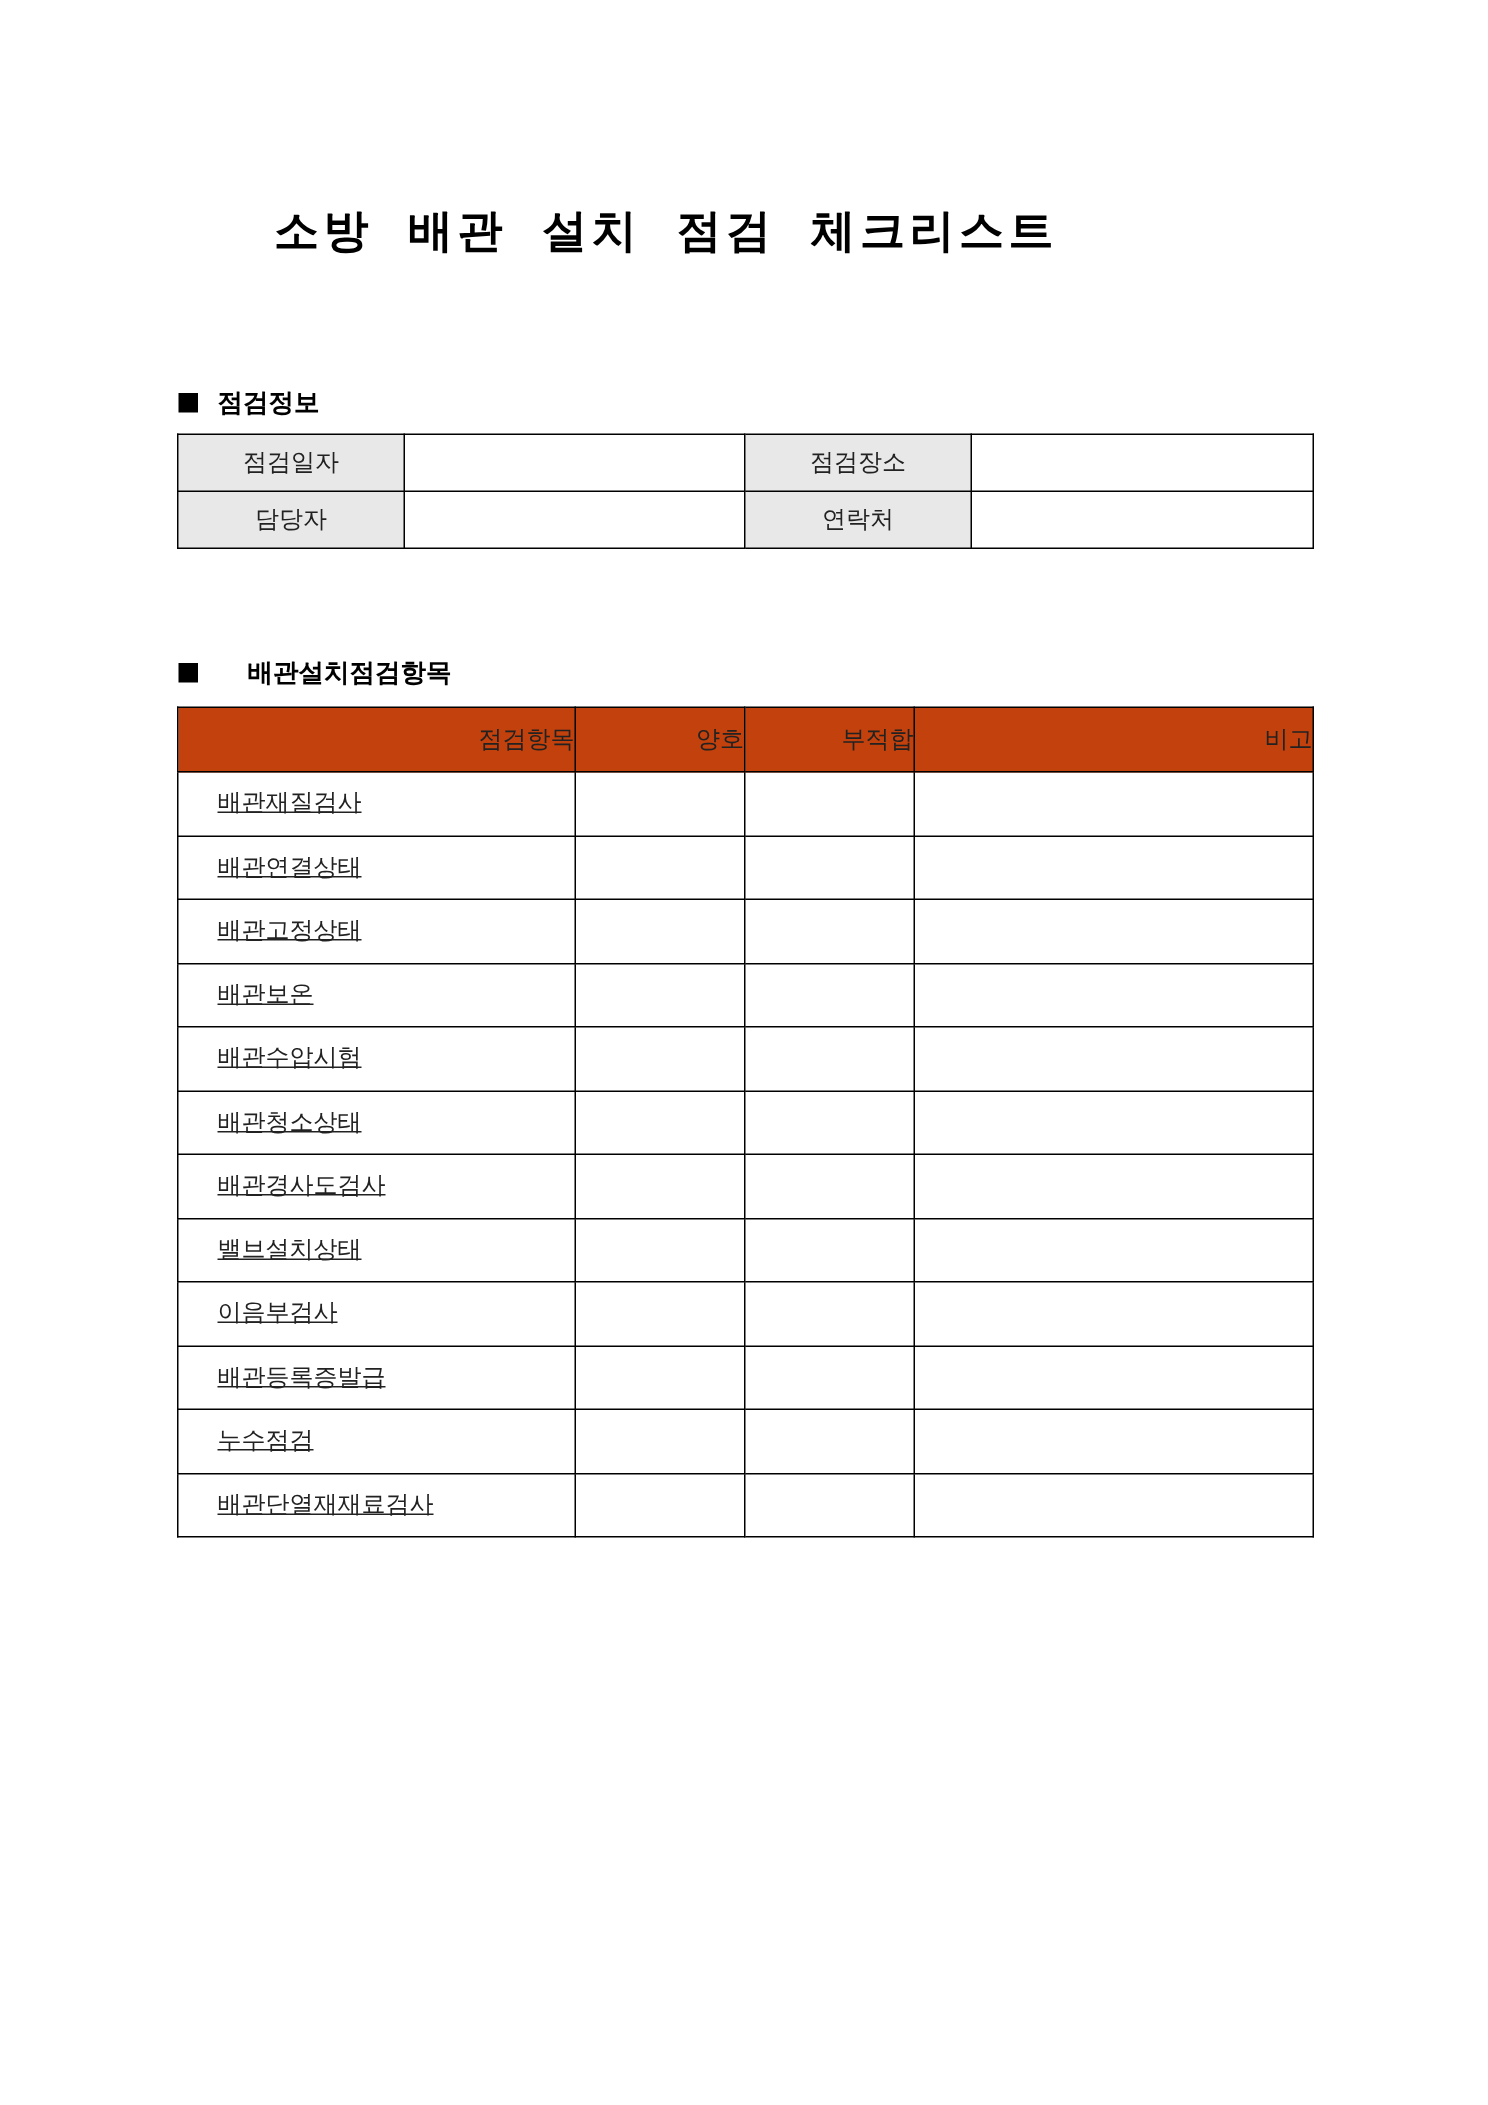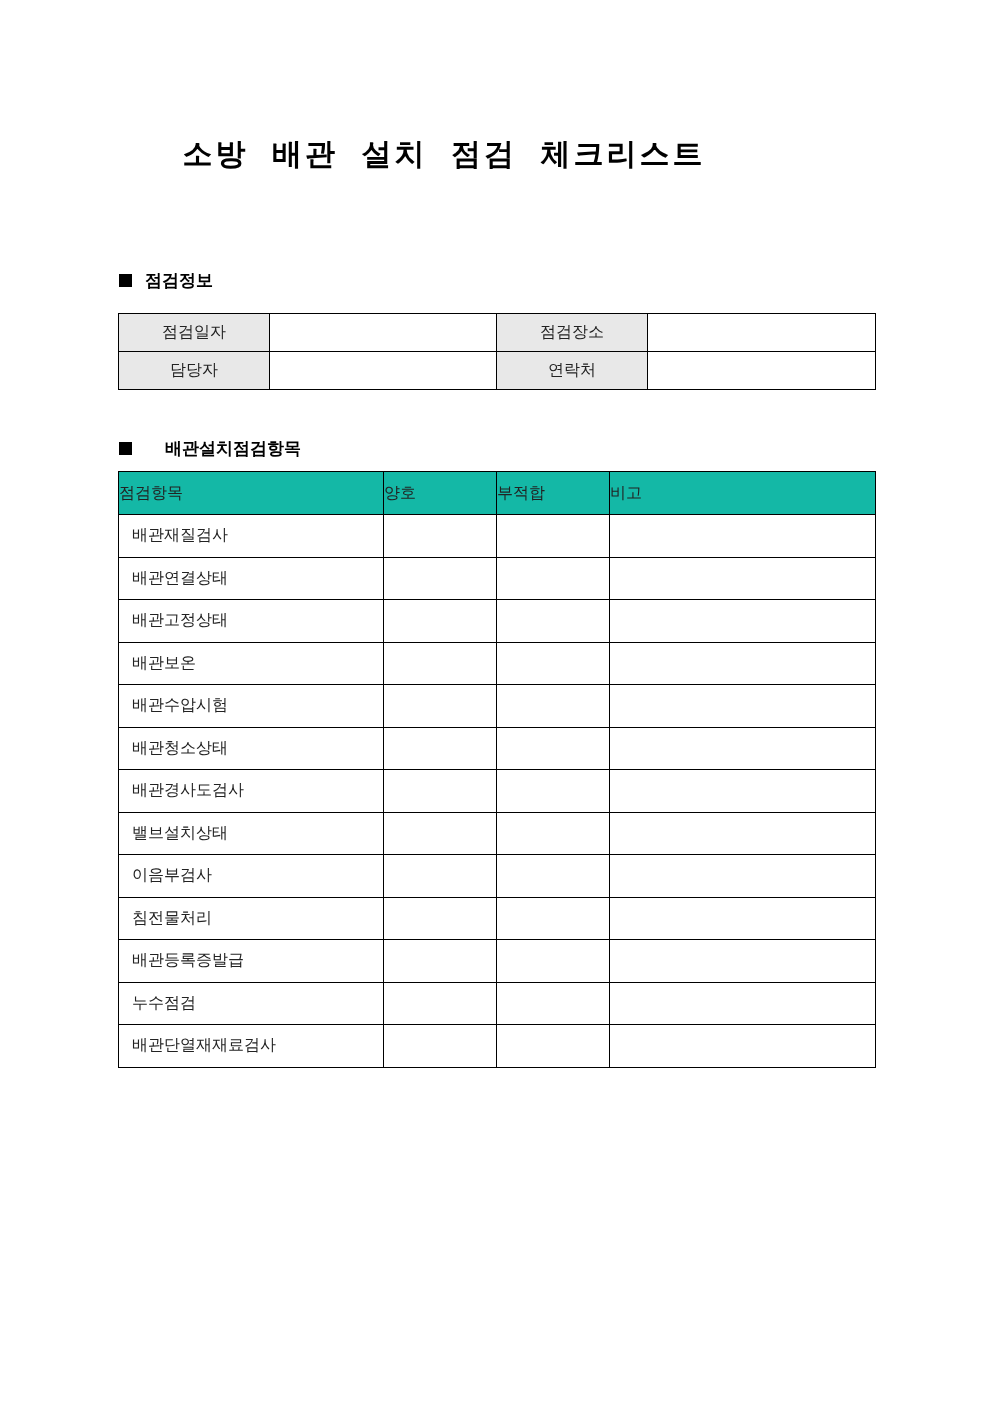--- a/index.html
+++ b/index.html
@@ -22,35 +22,35 @@
     margin-right: 13px;
   }
   table {
     position: absolute; left: 118px; border-collapse: collapse;
     table-layout: fixed;
   }
   td, th {
     border: 1.5px solid #000; padding: 0; font-size: 16px; font-weight: normal;
     color: #222;
   }
-  .info-table { top: 289px; width: 757px; margin-top: 24px; }
+  .info-table { top: 289px; width: 757px; }
   .info-table tr { height: 38px; }
   .info-table .label { background: #e8e8e8; text-align: center; }
   .check-table { top: 471px; width: 757px; }
   .check-table thead tr { height: 43px; }
-  .check-table thead th { background: #14b8a6; text-align: left; }
+  .check-table thead th { background: #c2410c; text-align: right; }
   .check-table tbody tr { height: 42.5px; }
-  .check-table .item { text-align: left; padding-left: 13px; }
+  .check-table .item { text-align: left; padding-left: 26px; text-decoration: underline; }
 </style>
 </head>
 <body>
 
 <div class="title">소방 배관 설치 점검 체크리스트</div>
 
-<div class="section-heading" style="top:269px;">
+<div class="section-heading" style="top:257px;">
   <span class="sq"></span>
   <span>점검정보</span>
 </div>
 
 <table class="info-table">
   <colgroup>
     <col style="width:151px">
       <col style="width:227px">
       <col style="width:151px">
       <col style="width:228px">
@@ -140,26 +140,20 @@
         <td></td>
         <td></td>
       </tr>
       <tr>
         <td class="item">이음부검사</td>
         <td></td>
         <td></td>
         <td></td>
       </tr>
       <tr>
-        <td class="item">침전물처리</td>
-        <td></td>
-        <td></td>
-        <td></td>
-      </tr>
-      <tr>
         <td class="item">배관등록증발급</td>
         <td></td>
         <td></td>
         <td></td>
       </tr>
       <tr>
         <td class="item">누수점검</td>
         <td></td>
         <td></td>
         <td></td>

